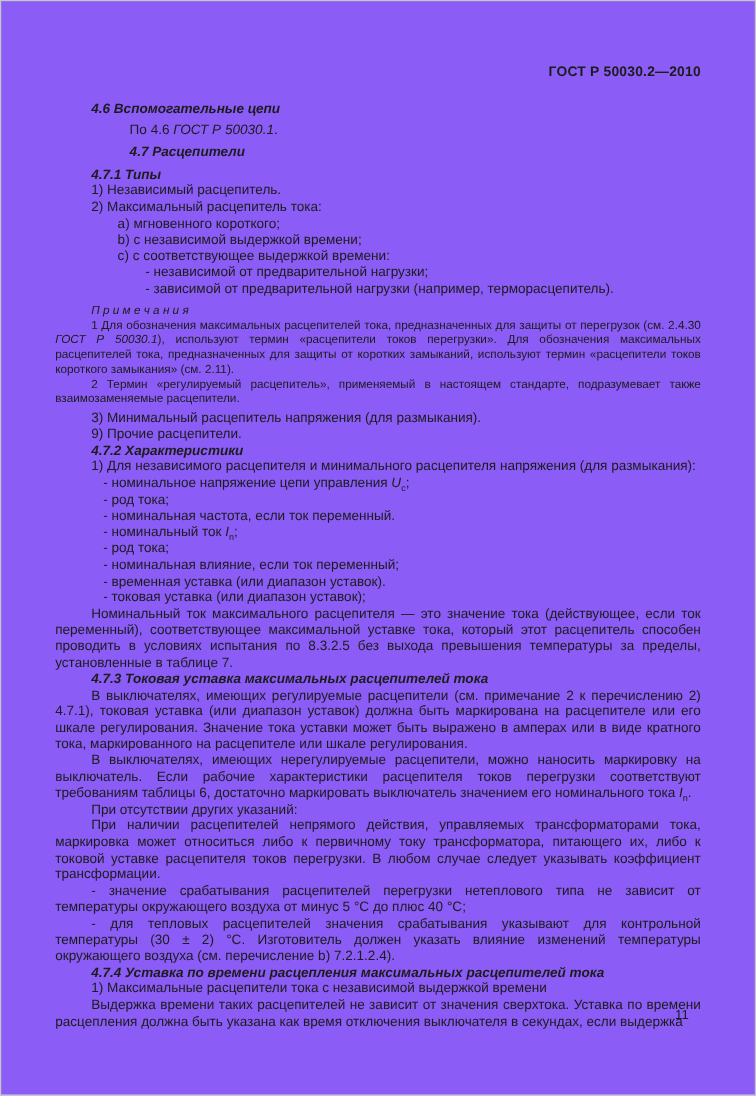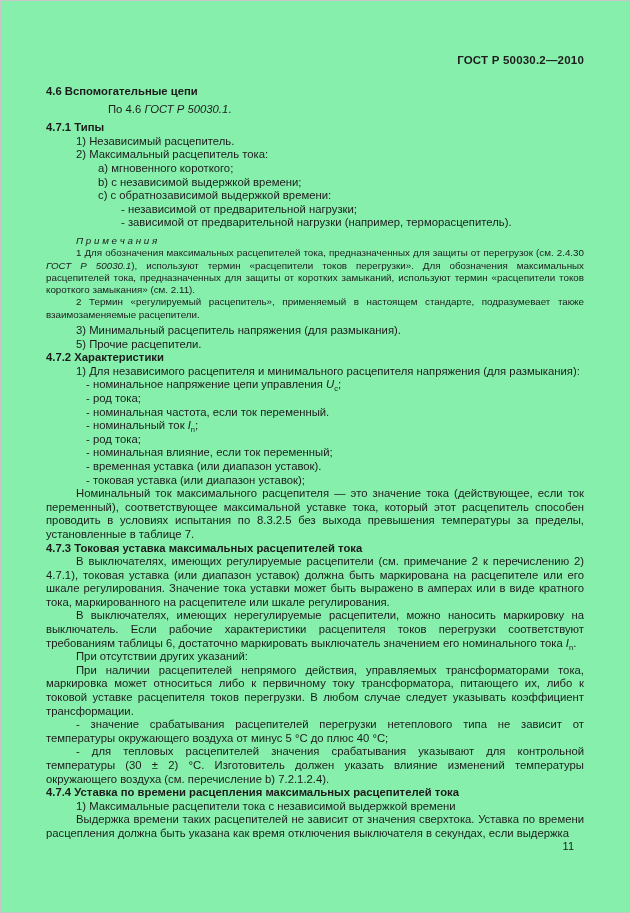--- a/index.html
+++ b/index.html
@@ -1,34 +1,34 @@
 <!DOCTYPE html>
 <html lang="ru"><head>
 <meta charset="utf-8">
 <style>
   html,body{margin:0;padding:0;background:#ffffff;}
   .page{
     position:relative;
     width:630px;height:913px;
     box-sizing:border-box;
-    background:#86efac;
+    background:#8b5cf6;
     border:1px solid #c6c6c6;
     font-family:"Liberation Sans", sans-serif;
     color:#1c1c1c;
     overflow:hidden;
   }
   .doc-code{
     position:absolute;top:53px;right:45px;
     font-weight:700;font-size:11.5px;letter-spacing:.2px;
   }
   .content{
     position:absolute;left:45px;right:45px;top:84px;
     font-size:11.3px;line-height:13.6px;
   }
-  .h{font-weight:700;}
+  .h{font-weight:700;margin-left:30px;font-style:italic;}
   .p{text-align:justify;text-indent:30px;}
   .ind30{margin-left:30px;}
   .ind40{margin-left:40px;}
   .ind52{margin-left:52px;}
   .ind75{margin-left:75px;}
   .sp4{margin-bottom:4px;}
   .sp5{margin-bottom:5px;padding-left:32px;}
   .notes{font-size:9.8px;line-height:12.3px;margin:5px 0 3px;}
   .notes .np{text-align:justify;text-indent:30px;}
   .notes-title{margin-left:30px;font-style:italic;}
@@ -42,39 +42,40 @@
 <div class="page">
 
   <div class="doc-code">ГОСТ Р 50030.2—2010</div>
 
   <div class="content">
 
     <div class="h sp4">4.6 Вспомогательные цепи</div>
 
     <div class="ind30 sp5"><span>По 4.6 </span><i>ГОСТ Р 50030.1</i><span>.</span></div>
 
+    <div class="h sp5">4.7 Расцепители</div>
 
     <div class="h">4.7.1 Типы</div>
 
     <div class="ind30">1) Независимый расцепитель.</div>
     <div class="ind30">2) Максимальный расцепитель тока:</div>
     <div class="ind52">a) мгновенного короткого;</div>
     <div class="ind52">b) с независимой выдержкой времени;</div>
-    <div class="ind52">c) с обратнозависимой выдержкой времени:</div>
+    <div class="ind52">c) с соответствующее выдержкой времени:</div>
     <div class="ind75">- независимой от предварительной нагрузки;</div>
     <div class="ind75">- зависимой от предварительной нагрузки (например, терморасцепитель).</div>
 
     <div class="notes">
       <div class="notes-title">П р и м е ч а н и я</div>
       <div class="np"><span>1 Для обозначения максимальных расцепителей тока, предназначенных для защиты от перегрузок (см. 2.4.30 </span><i>ГОСТ Р 50030.1</i><span>), используют термин «расцепители токов перегрузки». Для обозначения максимальных расцепителей тока, предназначенных для защиты от коротких замыканий, используют термин «расцепители токов короткого замыкания» (см. 2.11).</span></div>
       <div class="np">2 Термин «регулируемый расцепитель», применяемый в настоящем стандарте, подразумевает также взаимозаменяемые расцепители.</div>
     </div>
 
     <div class="ind30">3) Минимальный расцепитель напряжения (для размыкания).</div>
-    <div class="ind30">5) Прочие расцепители.</div>
+    <div class="ind30">9) Прочие расцепители.</div>
 
     <div class="h">4.7.2 Характеристики</div>
 
     <div class="ind30">1) Для независимого расцепителя и минимального расцепителя напряжения (для размыкания):</div>
     <div class="ind40"><span>- номинальное напряжение цепи управления </span><i>U</i><sub>с</sub><span>;</span></div>
     <div class="ind40">- род тока;</div>
     <div class="ind40">- номинальная частота, если ток переменный.</div>
 
     <div class="ind40"><span>- номинальный ток </span><i>I</i><sub>n</sub><span>;</span></div>
     <div class="ind40">- род тока;</div>

